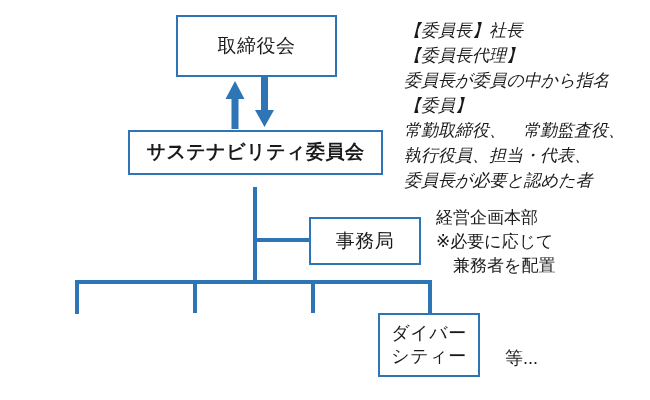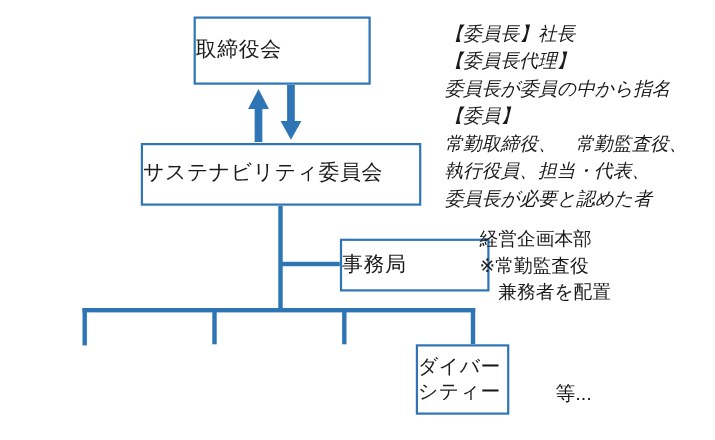--- a/index.html
+++ b/index.html
@@ -8,36 +8,36 @@
     width:650px;height:400px;
     background:var(--bg,#fff);
     font-family:"Liberation Sans","DejaVu Sans",sans-serif;
     color:var(--text,#1a1a1a);
     overflow:hidden;
   }
   .box{
     position:absolute;
     border:2px solid var(--accent,#2E75B6);
     background:#fff;
-    display:flex;align-items:center;justify-content:flex-start;
+    display:flex;align-items:center;justify-content:center;
     text-align:center;
     box-sizing:border-box;
     letter-spacing:0.5px;
     line-height:1.3;
     white-space:pre-line;
   }
   .line{position:absolute;background:var(--accent,#2E75B6);}
   .lbl{position:absolute;white-space:pre-line;}
   #board-box{left:176px;top:15px;width:161px;height:62px;font-size:19px;}
-  #committee-box{left:128px;top:130px;width:255px;height:57px;font-size:19px;}
-  #secretariat-box{left:309px;top:217px;width:136px;height:48px;font-size:19px;}
+  #committee-box{left:128px;top:130px;width:255px;height:45px;font-size:19px;font-weight:bold;}
+  #secretariat-box{left:309px;top:217px;width:112px;height:48px;font-size:19px;}
   #sub-env{left:23px;top:314px;width:110px;height:61px;font-size:19px;}
   #sub-gender{left:140px;top:313px;width:111px;height:63px;font-size:18px;}
   #sub-rights{left:257px;top:313px;width:113px;height:63px;font-size:19px;}
-  #sub-diversity{left:378px;top:313px;width:85px;height:64px;font-size:18px;}
+  #sub-diversity{left:378px;top:313px;width:102px;height:64px;font-size:18px;}
   #trunk{left:253px;top:187px;width:4px;height:96px;}
   #sec-branch{left:256px;top:238px;width:53px;height:4px;}
   #bottom-branch{left:75px;top:280px;width:357px;height:4px;}
   #stub-env{left:75px;top:280px;width:4px;height:34px;}
   #stub-gender{left:193px;top:280px;width:4px;height:33px;}
   #stub-rights{left:311px;top:280px;width:4px;height:33px;}
   #stub-diversity{left:428px;top:280px;width:4px;height:33px;}
   #report-label{left:123px;top:91px;font-size:17px;}
   #approve-label{left:281px;top:91px;font-size:17px;}
   #membership-note{left:404px;top:18px;font-size:17px;line-height:25px;width:246px;font-style:italic;}
@@ -81,17 +81,17 @@
   </div>
 
   <div class="lbl" id="membership-note">【委員長】社長
 【委員長代理】
 委員長が委員の中から指名
 【委員】
 常勤取締役、　常勤監査役、
 執行役員、担当・代表、
 委員長が必要と認めた者</div>
   <div class="lbl" id="secretariat-note">経営企画本部
-※常勤監査役
+※必要に応じて
 　兼務者を配置</div>
   <div class="lbl" id="etc-label">等...</div>
 
 </div>
 
 </body></html>

